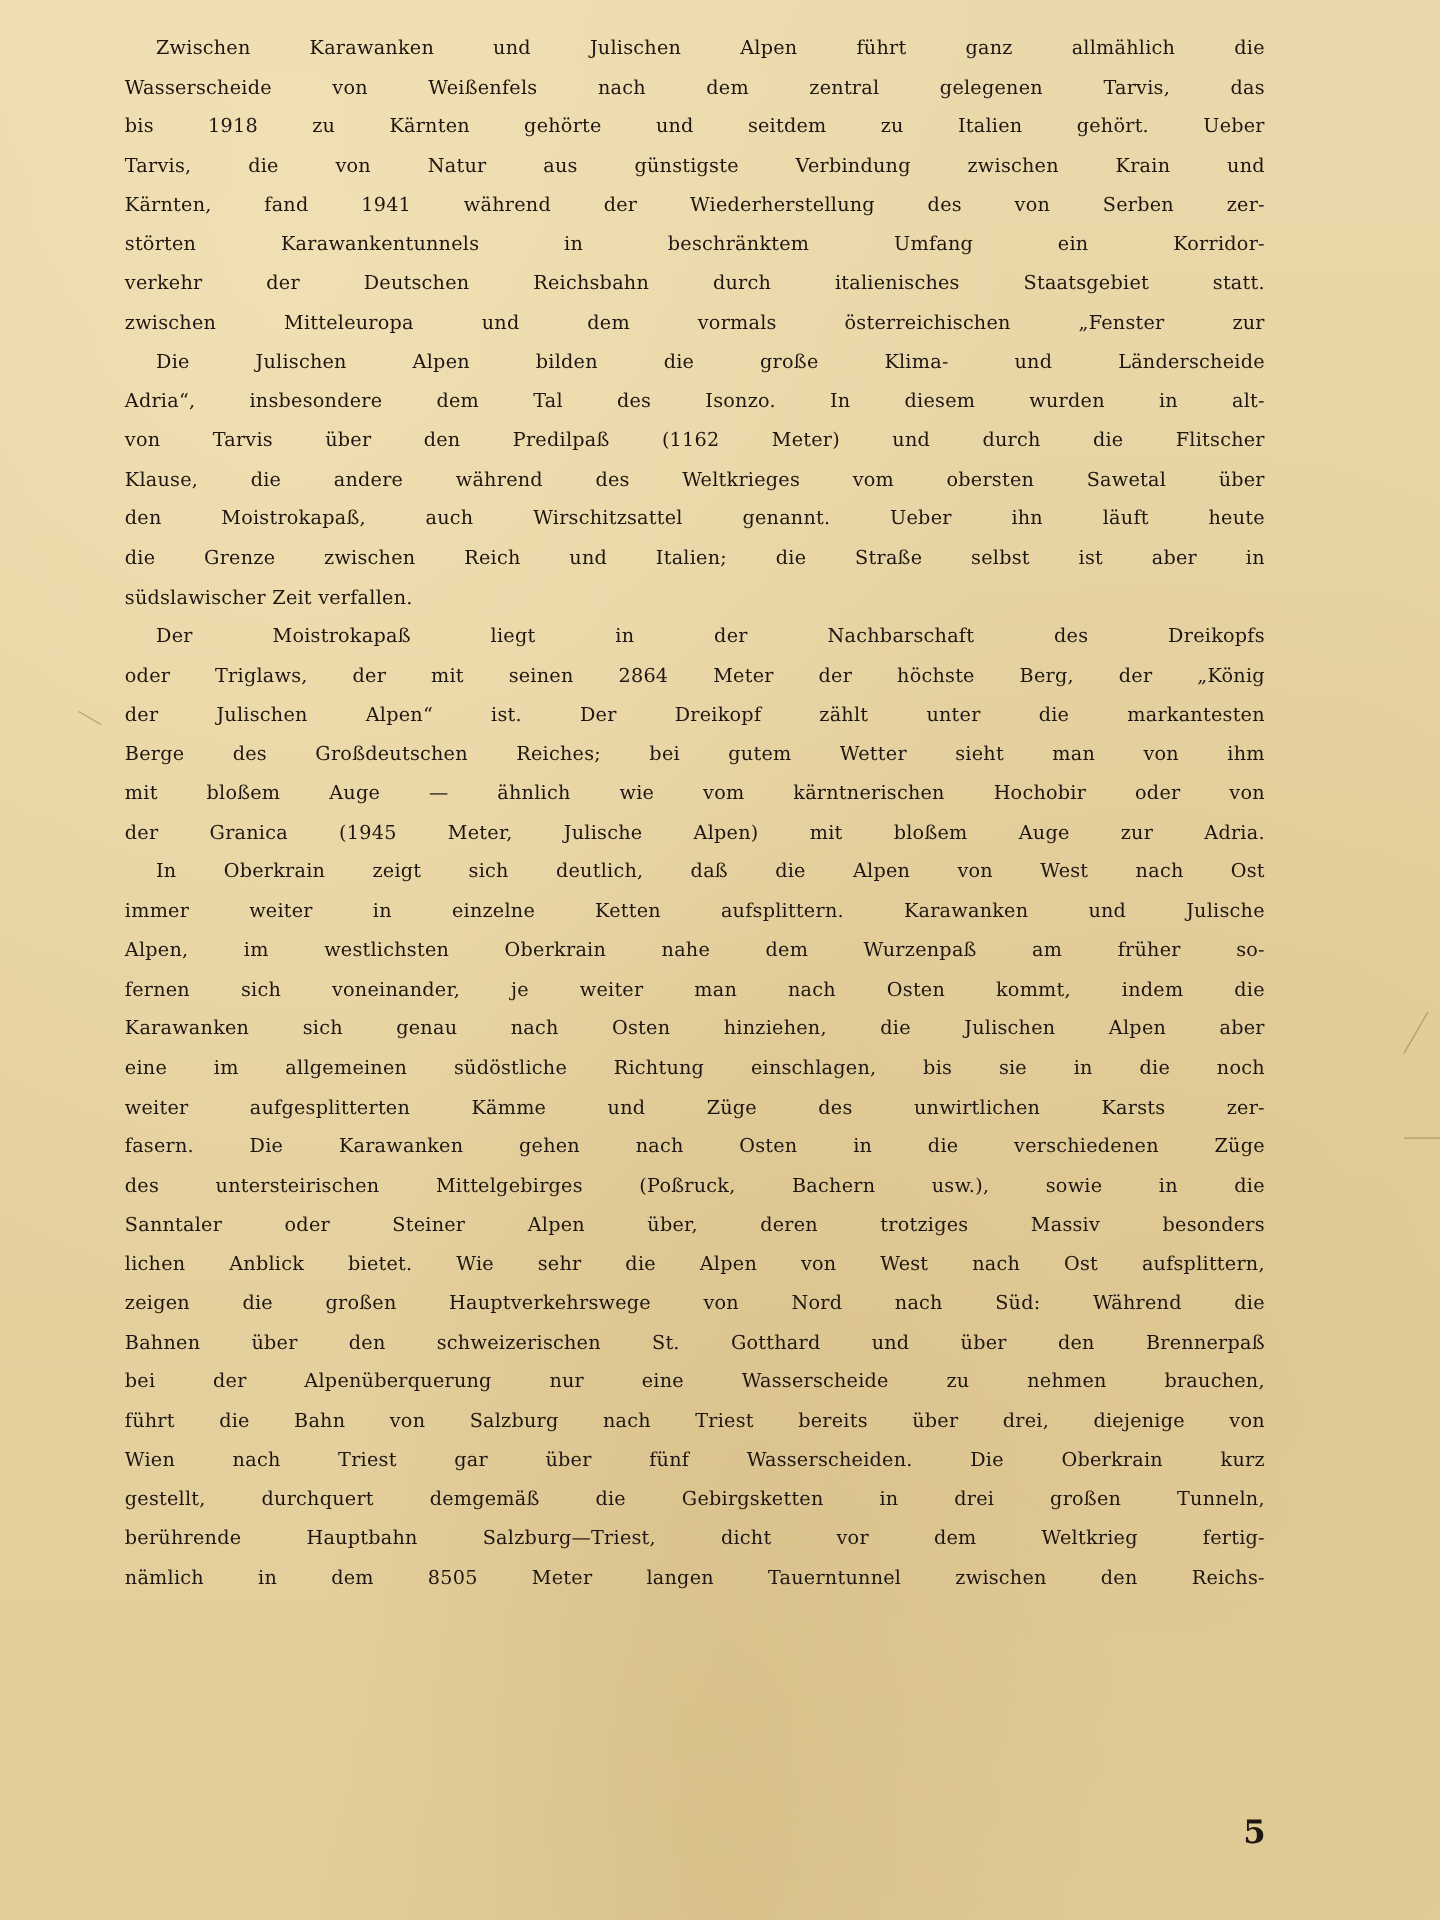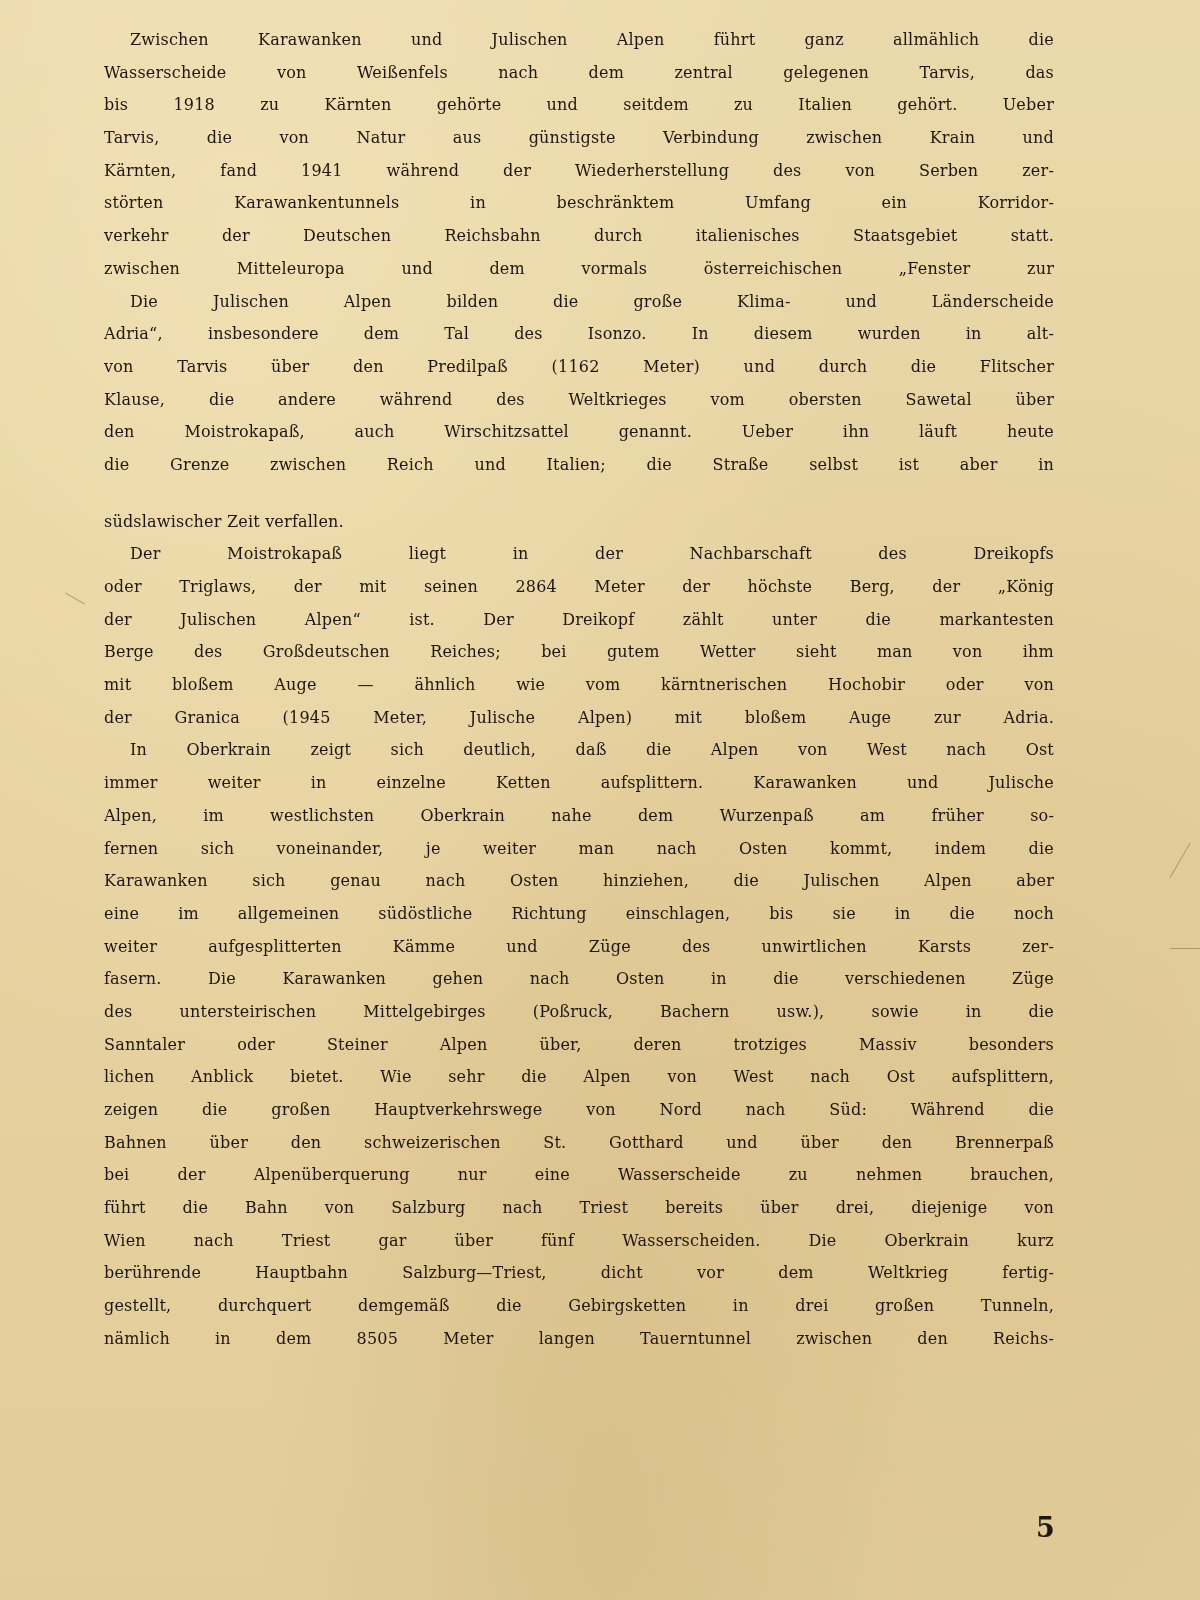--- a/index.html
+++ b/index.html
@@ -31,21 +31,20 @@
       height: 32.7px;
       line-height: 32.7px;
       font-size: 16px;
       white-space: nowrap;
       text-align: justify;
       text-align-last: justify;
       letter-spacing: 0.2px;
     }
     .line.last {
       text-align-last: left;
-      margin-top: 24px;
     }
     .line.indent {
       padding-left: 26px;
     }
     .page-number {
       position: absolute;
       left: 1036px;
       top: 1512px;
       font-size: 27px;
       font-weight: bold;
@@ -102,22 +101,22 @@
     <span class="line">weiter aufgesplitterten Kämme und Züge des unwirtlichen Karsts zer-</span>
     <span class="line">fasern. Die Karawanken gehen nach Osten in die verschiedenen Züge</span>
     <span class="line">des untersteirischen Mittelgebirges (Poßruck, Bachern usw.), sowie in die</span>
     <span class="line">Sanntaler oder Steiner Alpen über, deren trotziges Massiv besonders</span>
     <span class="line">lichen Anblick bietet. Wie sehr die Alpen von West nach Ost aufsplittern,</span>
     <span class="line">zeigen die großen Hauptverkehrswege von Nord nach Süd: Während die</span>
     <span class="line">Bahnen über den schweizerischen St. Gotthard und über den Brennerpaß</span>
     <span class="line">bei der Alpenüberquerung nur eine Wasserscheide zu nehmen brauchen,</span>
     <span class="line">führt die Bahn von Salzburg nach Triest bereits über drei, diejenige von</span>
     <span class="line">Wien nach Triest gar über fünf Wasserscheiden. Die Oberkrain kurz</span>
+    <span class="line">gestellt, durchquert demgemäß die Gebirgsketten in drei großen Tunneln,</span>
     <span class="line">berührende Hauptbahn Salzburg—Triest, dicht vor dem Weltkrieg fertig-</span>
-    <span class="line">gestellt, durchquert demgemäß die Gebirgsketten in drei großen Tunneln,</span>
     <span class="line">nämlich in dem 8505 Meter langen Tauerntunnel zwischen den Reichs-</span>
   </div>
 </div>
 
 <div class="scratch" style="left:64px; top:598px; width:22px; transform:rotate(30deg);"></div>
 <div class="scratch" style="left:1170px; top:948px; width:30px;"></div>
 <div class="scratch" style="left:1160px; top:860px; width:40px; transform:rotate(-60deg);"></div>
 
 <div class="page-number">5</div>
 

